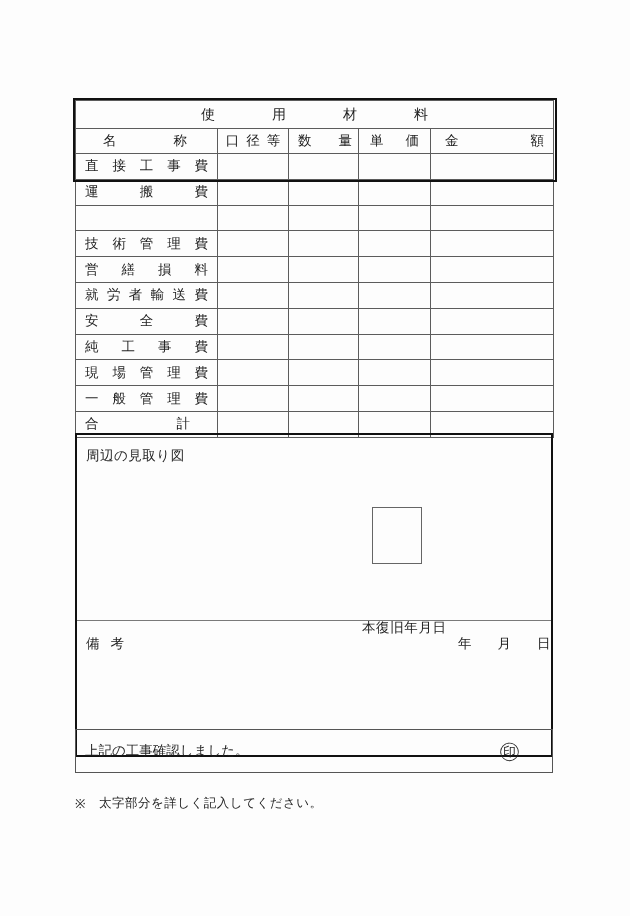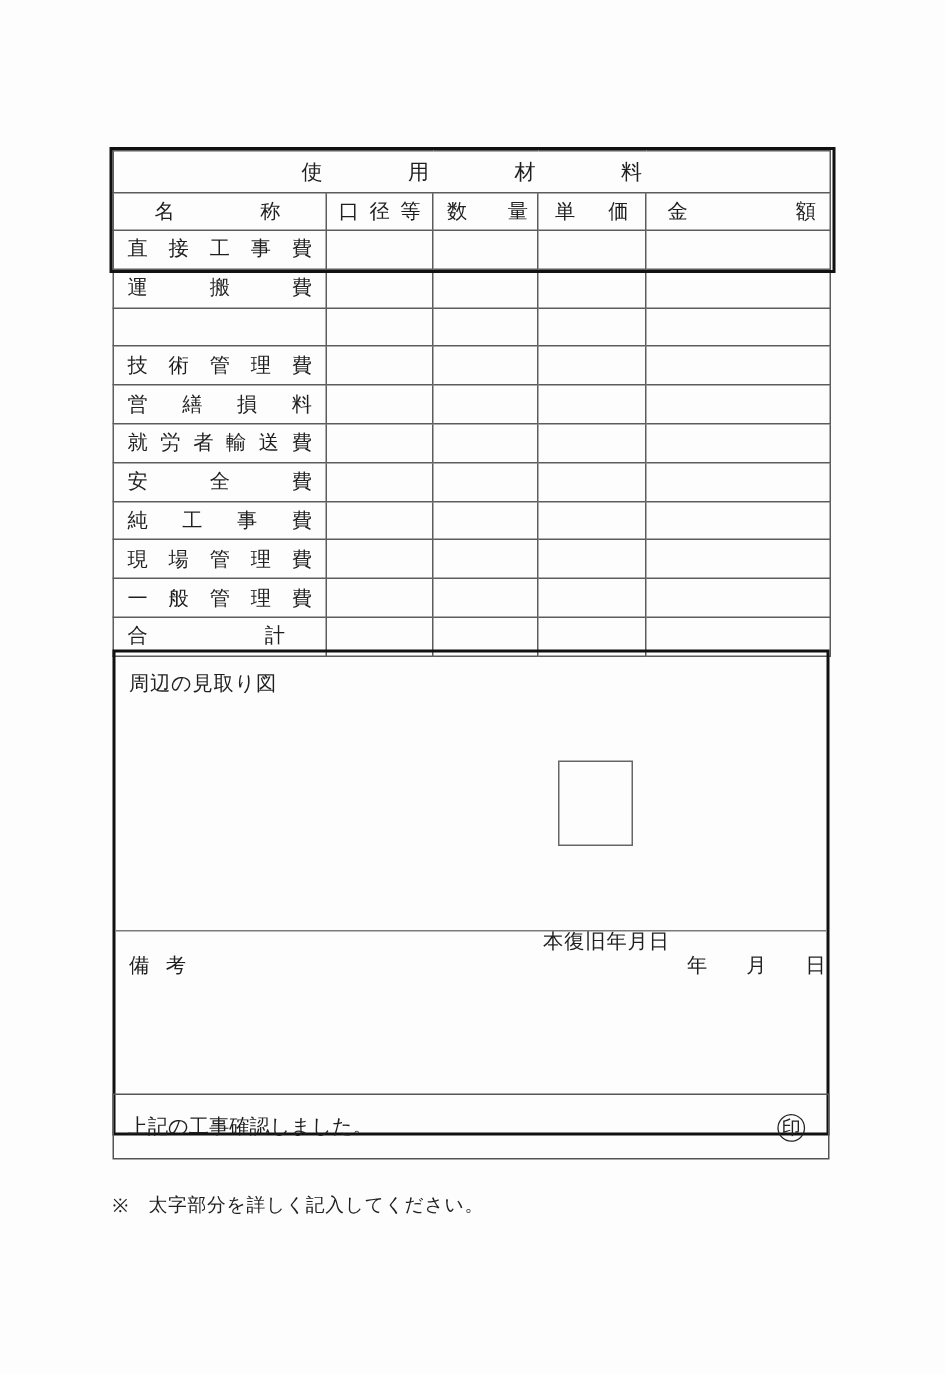--- a/index.html
+++ b/index.html
@@ -67,21 +67,21 @@
   .ymd {
     position:absolute; left:381px; top:200px; display:flex; gap:26px;
     font-size:13.5px;
   }
 
   
   .confirm-strip {
     position:absolute; left:75px; top:729px; width:478px; height:44px;
     border:1px solid #555; box-sizing:border-box;
     display:flex; align-items:center; justify-content:space-between;
-    padding:0 14px 0 9px; font-size:13.5px;
+    padding:0 32px 0 9px; font-size:13.5px;
   }
   .seal { font-size:21px; line-height:1; color:#222; }
 
   
   .footnote {
     position:absolute; left:75px; top:795px; display:flex; gap:13px;
     font-size:12.5px; letter-spacing:0.5px;
   }
 </style>
 </head>

